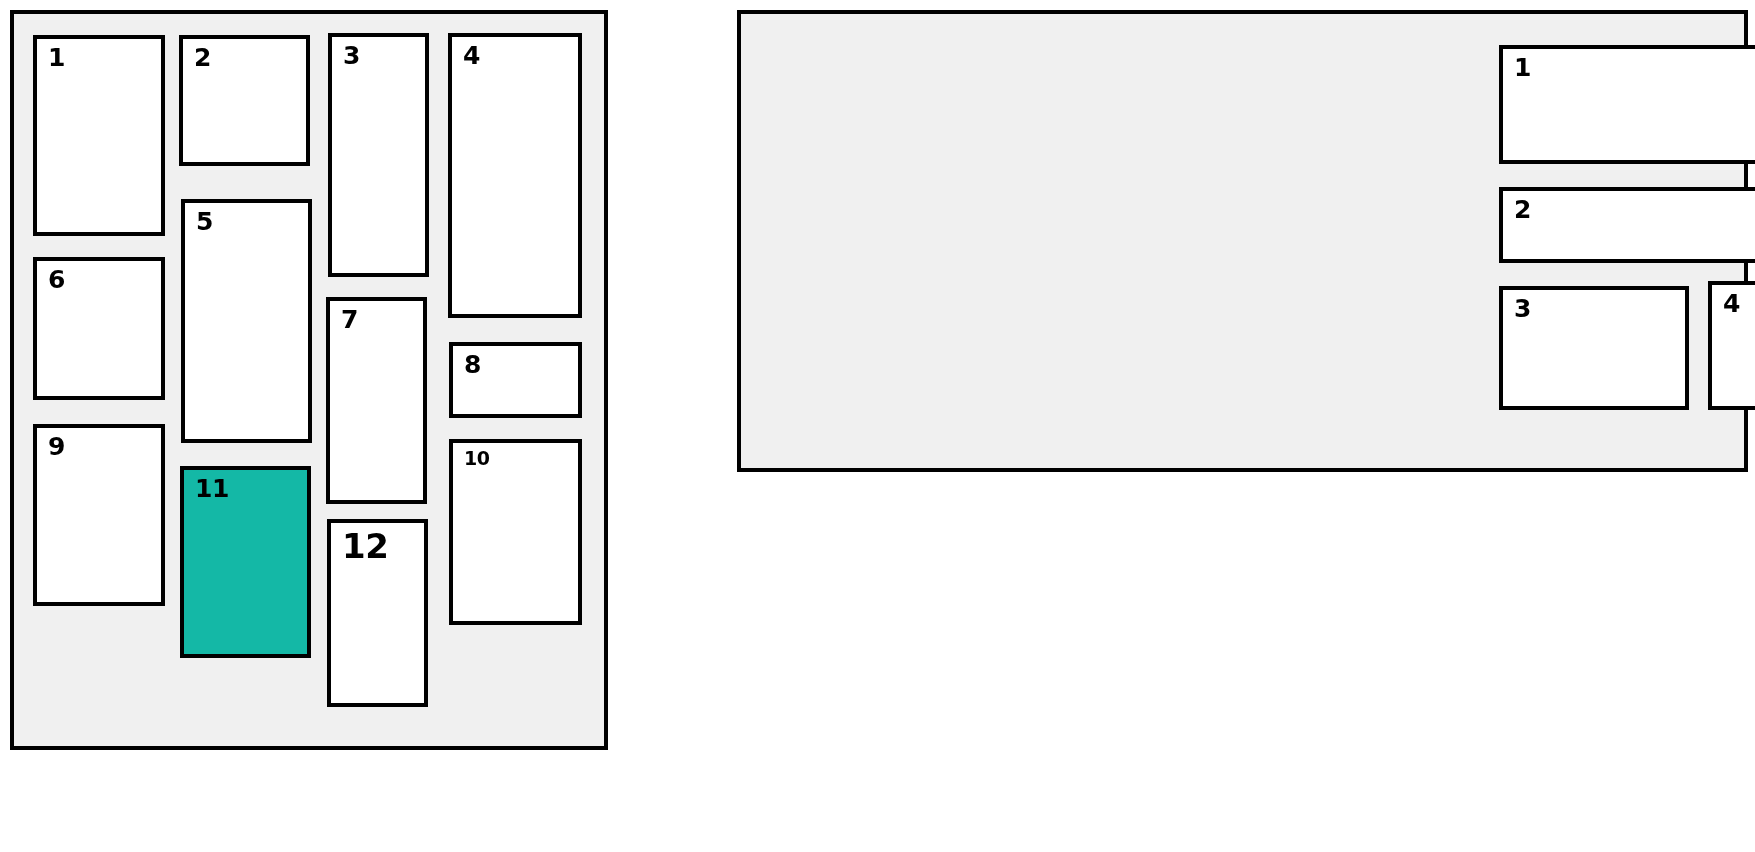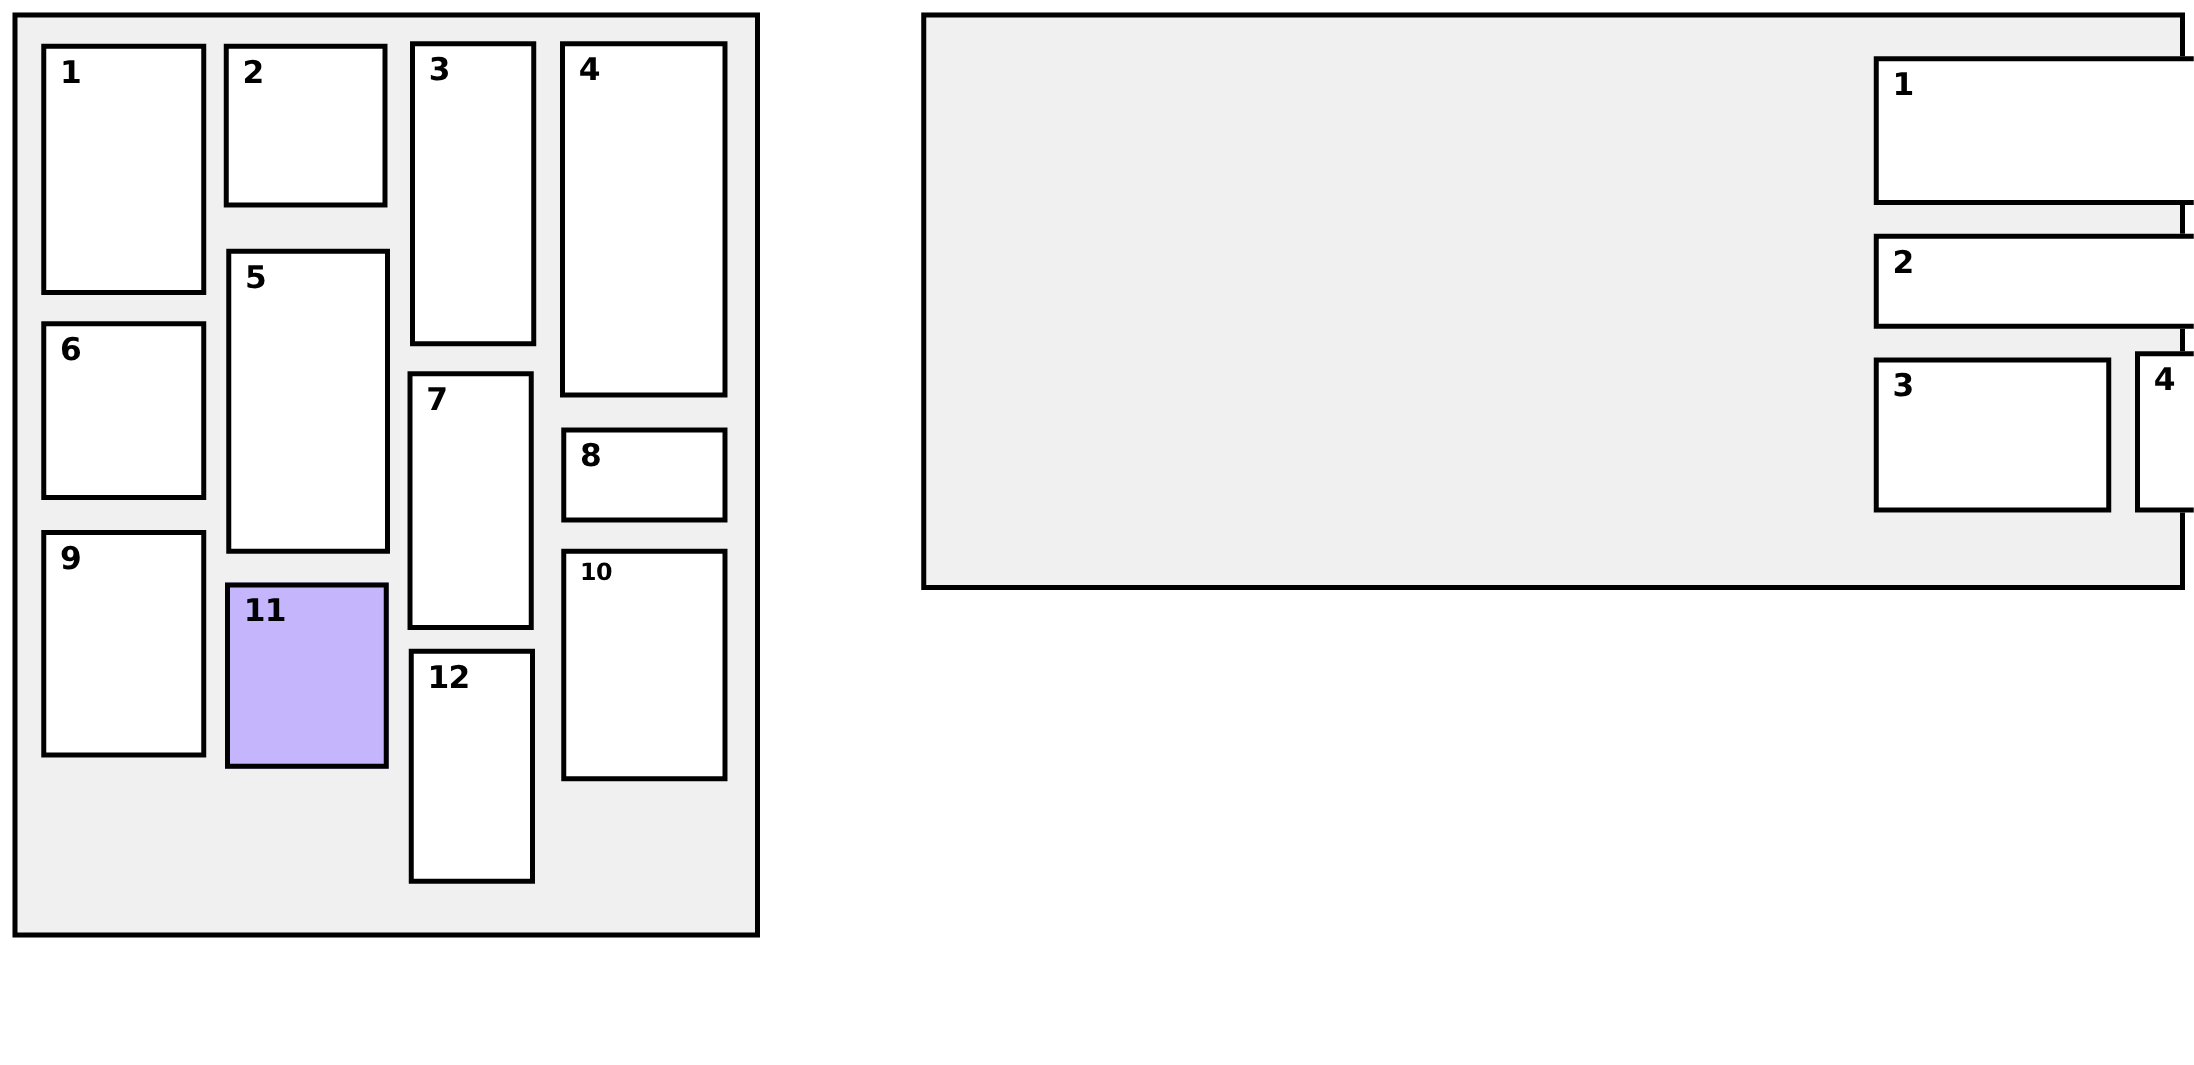--- a/index.html
+++ b/index.html
@@ -73,25 +73,25 @@
       </div>
       <div class="box" style="left: 435px; top: 328px; width: 133px; height: 76px; background: rgb(255, 255, 255); border-color: rgb(0, 0, 0); border-width: 4px;">
         <span class="box-label" style="font-size: 25px;">8</span>
       </div>
       <div class="box" style="left: 19px; top: 410px; width: 132px; height: 182px; background: rgb(255, 255, 255); border-color: rgb(0, 0, 0); border-width: 4px;">
         <span class="box-label" style="font-size: 25px;">9</span>
       </div>
       <div class="box" style="left: 435px; top: 425px; width: 133px; height: 186px; background: rgb(255, 255, 255); border-color: rgb(0, 0, 0); border-width: 4px;">
         <span class="box-label" style="font-size: 19px;">10</span>
       </div>
-      <div class="box" style="left: 166px; top: 452px; width: 131px; height: 149px; background: #c4b5fd; border-color: rgb(0, 0, 0); border-width: 4px; text-align: right;">
+      <div class="box" style="left: 166px; top: 452px; width: 131px; height: 192px; background: #14b8a6; border-color: rgb(0, 0, 0); border-width: 4px; text-align: right;">
         <span class="box-label" style="font-size: 25px;">11</span>
       </div>
       <div class="box" style="left: 313px; top: 505px; width: 101px; height: 188px; background: rgb(255, 255, 255); border-color: rgb(0, 0, 0); border-width: 4px;">
-        <span class="box-label" style="font-size: 25px;">12</span>
+        <span class="box-label" style="font-size: 34px;">12</span>
       </div>
     </div>
     <div class="panel" style="left: 737px; top: 10px; width: 1011px; height: 462px; background: rgb(240, 240, 240); border-color: rgb(0, 0, 0); border-width: 4px;">
       <div class="box" style="left: 758px; top: 31px; width: 371px; height: 119px; background: rgb(255, 255, 255); border-color: rgb(0, 0, 0); border-width: 4px;">
         <span class="box-label" style="font-size: 25px;">1</span>
       </div>
       <div class="box" style="left: 758px; top: 173px; width: 316px; height: 76px; background: rgb(255, 255, 255); border-color: rgb(0, 0, 0); border-width: 4px;">
         <span class="box-label" style="font-size: 25px;">2</span>
       </div>
       <div class="box" style="left: 758px; top: 272px; width: 190px; height: 124px; background: rgb(255, 255, 255); border-color: rgb(0, 0, 0); border-width: 4px;">

